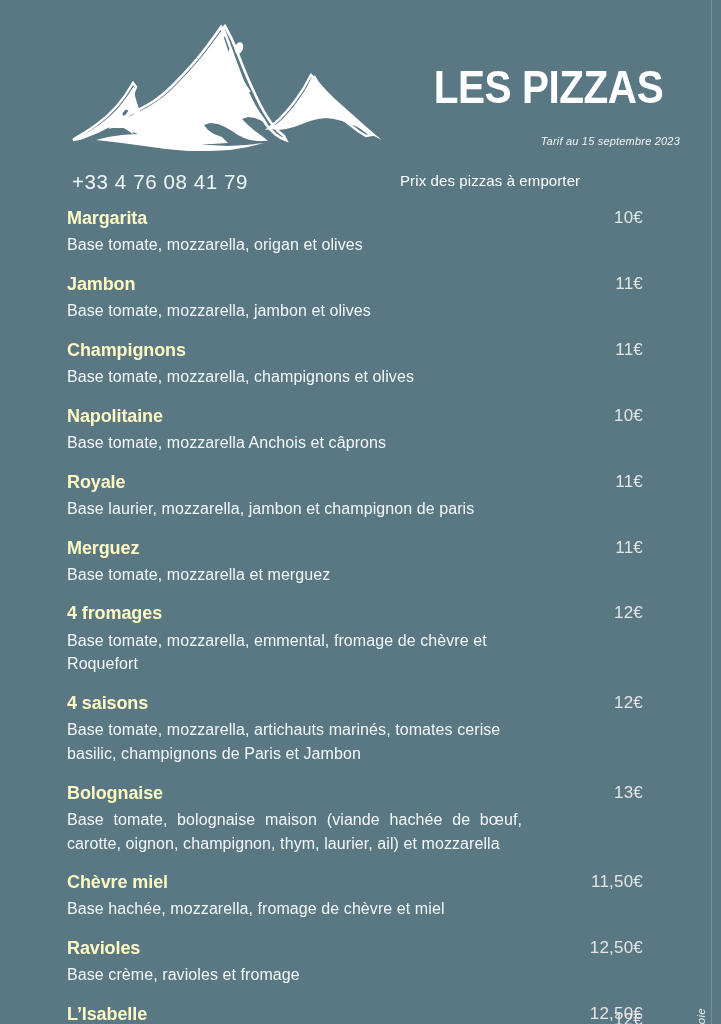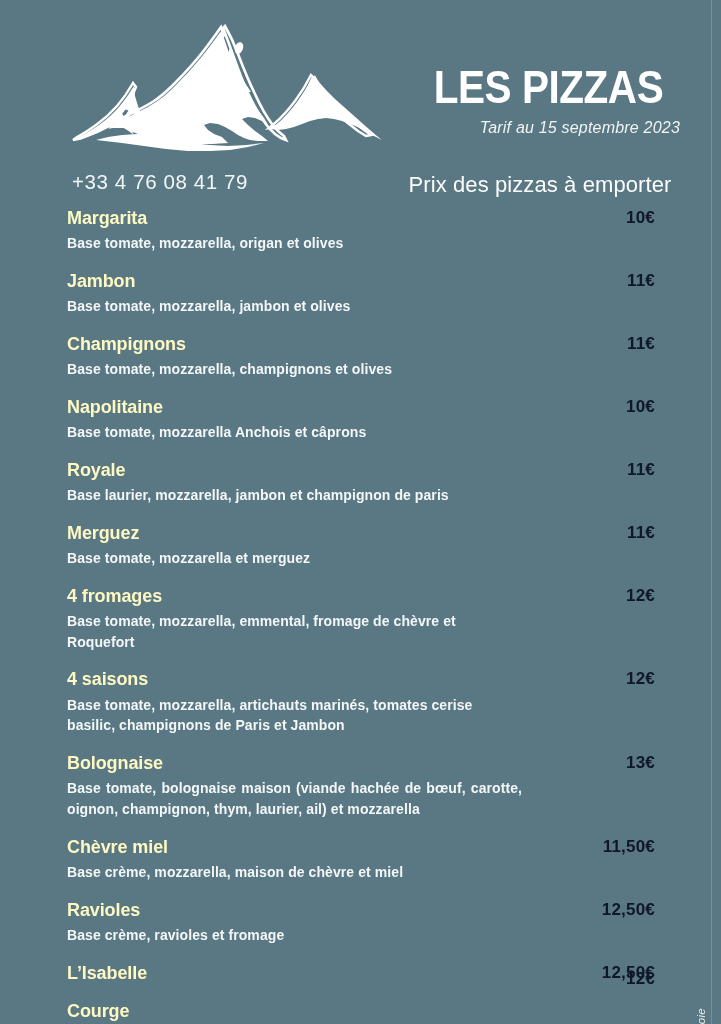--- a/index.html
+++ b/index.html
@@ -69,35 +69,34 @@
   .main-title {
     font-size: 46px;
     font-weight: 700;
     letter-spacing: -0.5px;
     line-height: 1;
     transform: scaleX(0.88);
     transform-origin: center;
     color: #ffffff;
   }
   .sub-title {
-    margin-top: 9px;
-    font-size: 16px;
+    margin-top: 25px;
+    font-size: 11px;
     font-style: italic;
     font-weight: 400;
     letter-spacing: 0.2px;
     color: #f0f4f5;
   }
 
   .takeaway {
     position: absolute;
     left: 400px;
     top: 172px;
     width: 280px;
-    text-align: center;
-    font-size: 22px;
+    font-size: 15px;
     font-weight: 400;
     letter-spacing: 0.1px;
     color: #fbfdfd;
   }
 
   
   .menu {
     position: absolute;
     left: 0;
     top: 208px;
@@ -117,34 +116,34 @@
   .item-name {
     display: inline-block;
     font-size: 18px;
     font-weight: 700;
     letter-spacing: -0.1px;
     line-height: 1.18;
     color: #fef9c3;
   }
   .item-price {
     position: absolute;
-    right: 0;
+    right: 12px;
     top: 0;
     font-size: 17px;
-    font-weight: 700;
+    font-weight: 400;
     letter-spacing: 0.2px;
     line-height: 1.22;
-    color: #0f172a;
+    color: #e5e5e5;
     white-space: nowrap;
   }
   .item-desc {
     margin-top: 4px;
     max-width: 455px;
-    font-size: 14px;
-    font-weight: 700;
+    font-size: 16px;
+    font-weight: 400;
     line-height: 1.48;
     letter-spacing: 0.08px;
     color: #f3f7f8;
   }
   .item-desc.justify {
     text-align: justify;
     text-align-last: left;
   }
 
   
@@ -331,21 +330,21 @@
         <span class="item-price">13€</span>
       </div>
       <div class="item-desc justify">Base tomate, bolognaise maison (viande hachée de bœuf, carotte, oignon, champignon, thym, laurier, ail) et mozzarella</div>
     </div>
 
     <div class="menu-item">
       <div class="item-head">
         <span class="item-name">Chèvre miel</span>
         <span class="item-price">11,50€</span>
       </div>
-      <div class="item-desc">Base crème, mozzarella, maison de chèvre et miel</div>
+      <div class="item-desc">Base hachée, mozzarella, fromage de chèvre et miel</div>
     </div>
 
     <div class="menu-item">
       <div class="item-head">
         <span class="item-name">Ravioles</span>
         <span class="item-price">12,50€</span>
       </div>
       <div class="item-desc">Base crème, ravioles et fromage</div>
     </div>
 

